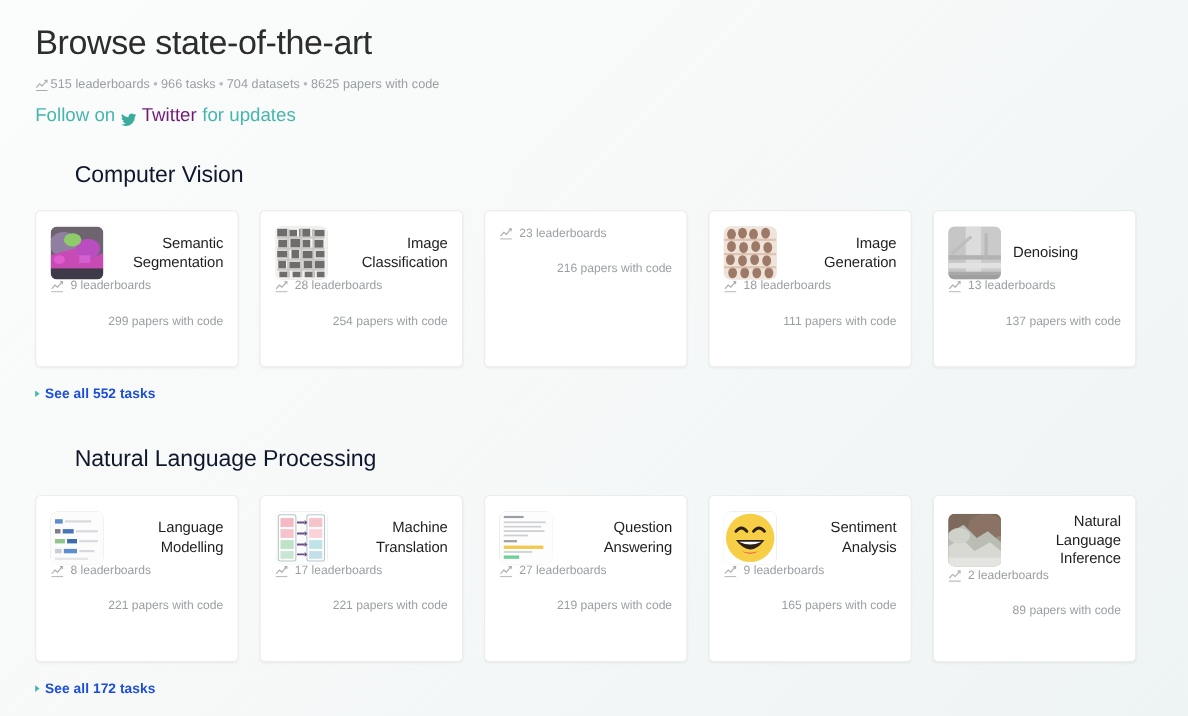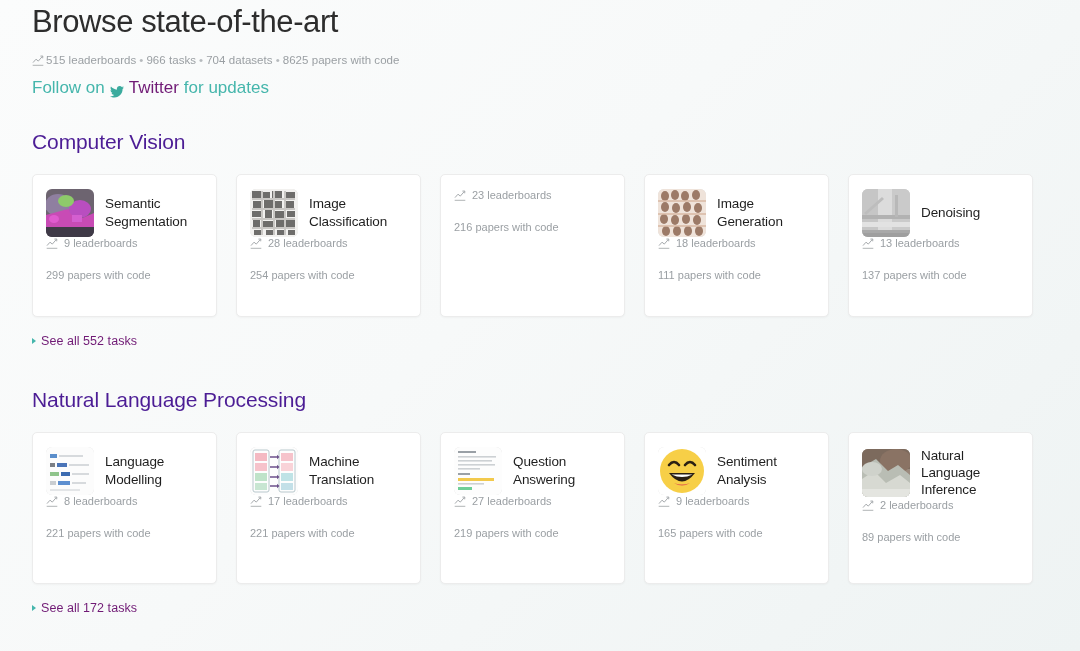--- a/index.html
+++ b/index.html
@@ -24,21 +24,21 @@
     padding: 0 32px;
     position: relative;
   }
 
   
   .page-title {
     font-size: 31px;
     font-weight: 400;
     letter-spacing: -0.4px;
     color: #2d2d2d;
-    padding-top: 3px;
+    padding-top: 20px;
     line-height: 1.25;
   }
 
   .stats-line {
     margin-top: 12px;
     font-size: 11.5px;
     color: #9a9fa3;
     display: flex;
     align-items: center;
     gap: 2px;
@@ -66,30 +66,32 @@
   .follow-line a {
     color: #701a75;
     text-decoration: none;
   }
   .twitter-bird { width: 14px; height: 12px; flex: none; position: relative; top: 1px; }
 
   
   .section-title {
     font-size: 21px;
     font-weight: 400;
-    color: #4c1d95;
+    color: #0f172a;
     letter-spacing: -0.1px;
+    margin-left: 36px;
   }
   #section-cv .section-title { margin-top: 32px; }
   #section-nlp .section-title { margin-top: 40px; }
 
   .card-row {
     display: flex;
     gap: 19px;
     margin-top: 20px;
+    text-align: right;
   }
 
   .task-card {
     width: 185px;
     background: #ffffff;
     border: 1px solid #ececec;
     border-radius: 5px;
     box-shadow: 0 1px 2px rgba(0,0,0,0.035);
     padding: 14px 13px 13px 13px;
     display: flex;
@@ -134,26 +136,26 @@
     color: #9a9fa3;
   }
 
   
   #section-cv .task-card { height: 143px; }
   #section-nlp .task-card { height: 152px; }
 
   .see-all {
     margin-top: 17px;
     font-size: 12.5px;
-    color: #701a75;
+    color: #1d4ed8;
     text-decoration: none;
     display: inline-flex;
     align-items: center;
     gap: 5px;
-    font-weight: 400;
+    font-weight: 700;
     letter-spacing: 0.05px;
   }
   .caret {
     width: 0; height: 0;
     border-left: 4px solid #45b6ac;
     border-top: 3.5px solid transparent;
     border-bottom: 3.5px solid transparent;
     flex: none;
   }
 </style>

